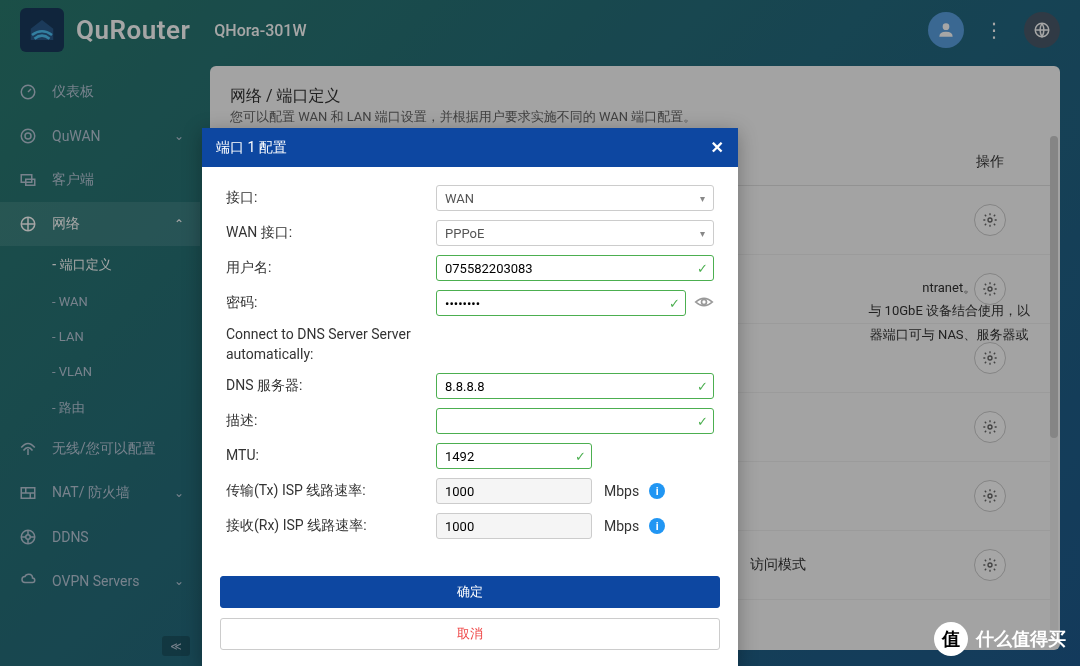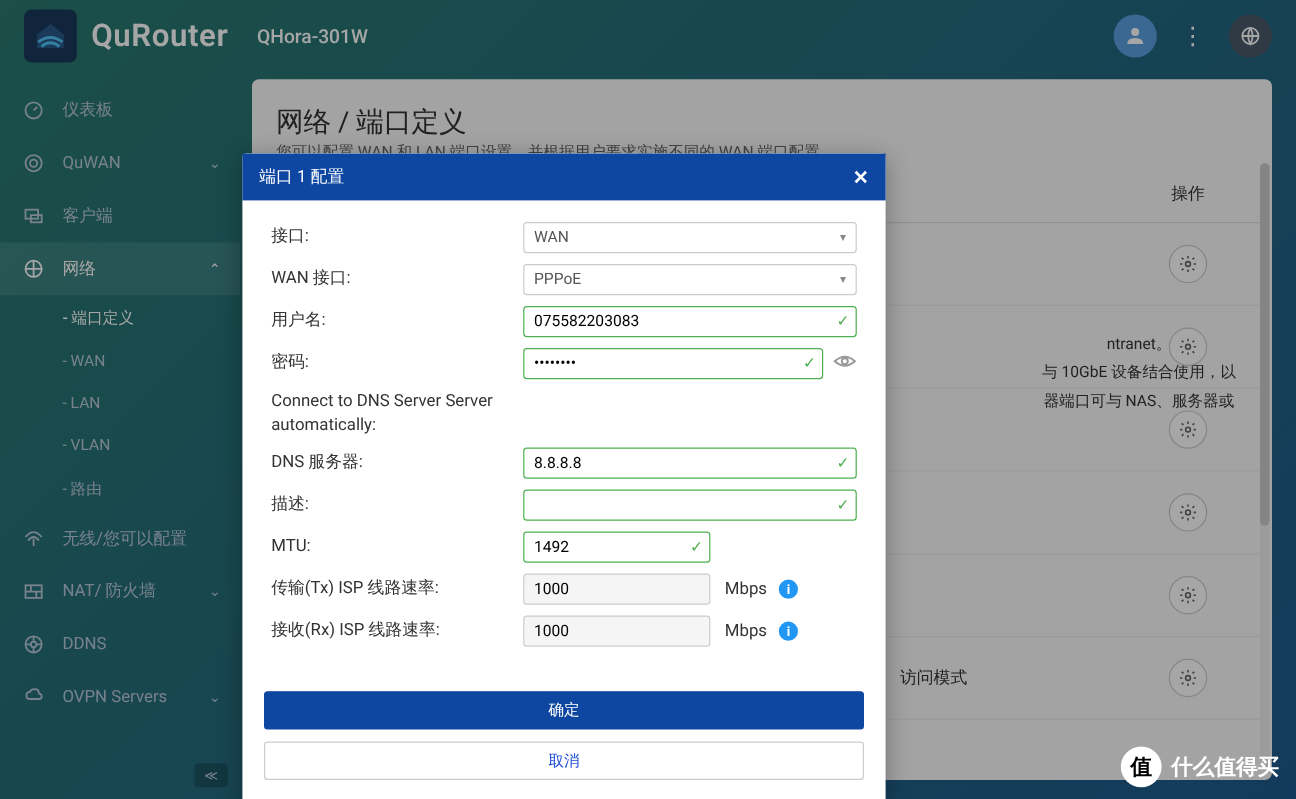--- a/index.html
+++ b/index.html
@@ -22,21 +22,21 @@
 .nav-item { display: flex; align-items: center; padding: 10px 16px; cursor: pointer; font-size: 14px; }
 .nav-item .icon { width: 24px; height: 24px; margin-right: 12px; display: flex; align-items: center; justify-content: center; }
 .nav-item.active { background: rgba(255,255,255,0.1); color: #fff; }
 .nav-chevron { margin-left: auto; font-size: 12px; }
 .sub-item { padding: 10px 16px 10px 52px; font-size: 13px; cursor: pointer; }
 .sub-item.active { color: #fff; font-weight: 500; }
 .collapse-btn { position: absolute; bottom: 10px; right: 10px; width: 28px; height: 20px; background: rgba(0,0,0,0.2); border-radius: 3px; display: flex; align-items: center; justify-content: center; cursor: pointer; color: #b8c8d8; font-size: 11px; }
 
 
 .main { position: absolute; left: 210px; right: 20px; top: 66px; bottom: 16px; background: #fafafa; border-radius: 6px; padding: 20px 0 0 20px; }
-.page-title { font-size: 23px; color: #333; margin-bottom: 1px; }
+.page-title { font-size: 16px; color: #333; margin-bottom: 1px; }
 .page-desc { font-size: 13px; color: #666; margin-bottom: 20px; }
 .hint-text { position: absolute; right: 30px; top: 210px; font-size: 13px; color: #333; line-height: 1.8; text-align: center; }
 
 
 .table-area { position: absolute; bottom: 10px; left: 20px; right: 10px; }
 .table-header { display: flex; padding: 14px 0; font-size: 14px; color: #333; font-weight: 500; border-bottom: 1px solid #e0e0e0; }
 .table-row { display: flex; align-items: center; padding: 18px 0; font-size: 14px; color: #333; border-bottom: 1px solid #eee; }
 .col-1 { width: 140px; padding-left: 10px; }
 .col-2 { width: 200px; }
 .col-3 { width: 180px; display: flex; align-items: center; gap: 8px; }
@@ -68,21 +68,21 @@
 .radio-group { display: flex; gap: 18px; align-items: center; }
 .radio-opt { display: flex; align-items: center; gap: 6px; cursor: pointer; }
 .radio-opt input { accent-color: #1565c0; width: 15px; height: 15px; }
 .unit { margin-left: 12px; font-size: 14px; }
 .info-icon { width: 16px; height: 16px; border-radius: 50%; background: #2196f3; color: #fff; display: inline-flex; align-items: center; justify-content: center; font-size: 11px; font-weight: bold; margin-left: 10px; cursor: pointer; }
 .narrow { max-width: 156px; }
 .wide-check { max-width: 290px; }
 .dialog-footer { padding: 10px 18px 18px; display: flex; justify-content: flex-end; gap: 10px; flex-direction: column; }
 .btn { padding: 6px 18px; border-radius: 3px; font-size: 13px; cursor: pointer; }
 .btn-primary { background: #0d47a1; color: #fff; border: 1px solid #0d47a1; }
-.btn-secondary { background: #fff; color: #1d4ed8; border: 1px solid #ccc; }
+.btn-secondary { background: #fff; color: #ef4444; border: 1px solid #ccc; }
 
 
 .watermark { position: absolute; right: 14px; bottom: 10px; z-index: 50; display: flex; align-items: center; color: #fff; font-size: 18px; font-weight: bold; gap: 8px; }
 .wm-circle { width: 34px; height: 34px; border-radius: 50%; background: #fff; color: #000; display: flex; align-items: center; justify-content: center; font-size: 18px; font-weight: 900; }
 
 
 .main-scroll { position: absolute; right: 2px; top: 70px; bottom: 10px; width: 8px; background: #eee; border-radius: 4px; }
 .main-scroll-thumb { width: 100%; height: 60%; background: #ccc; border-radius: 4px; }
 </style>
 </head>

